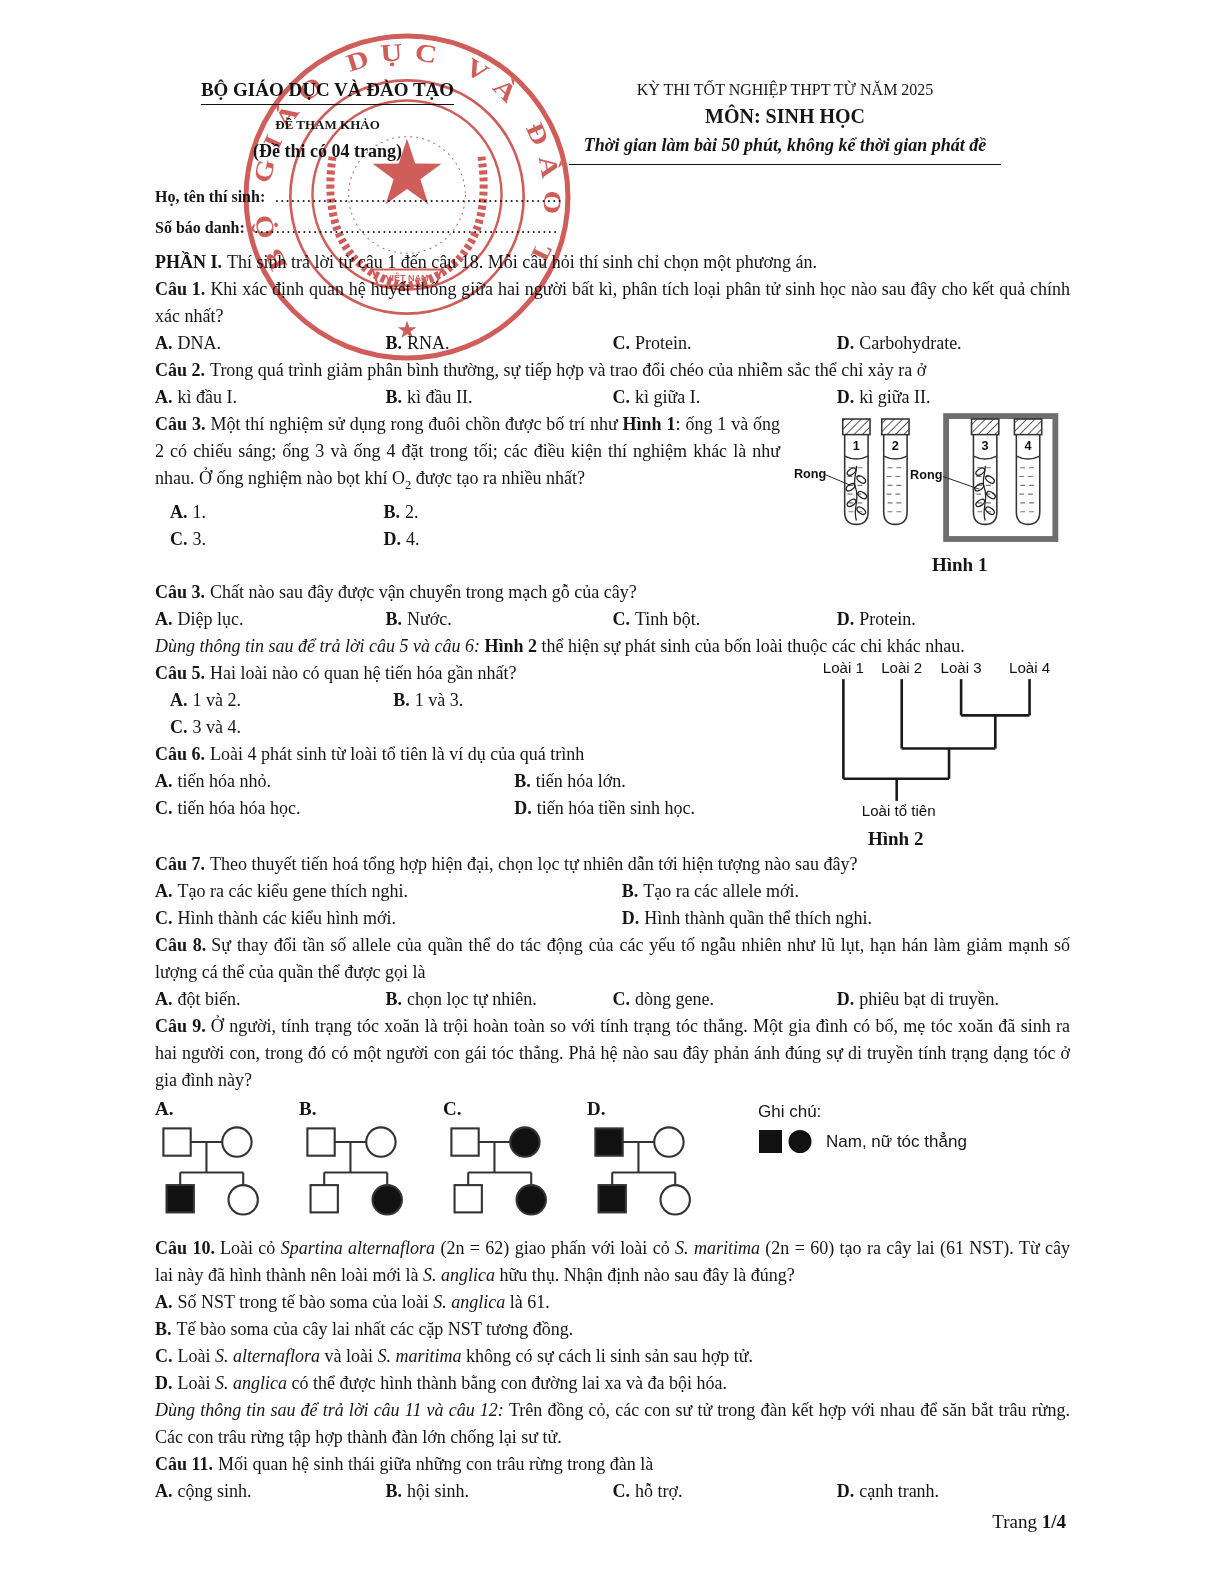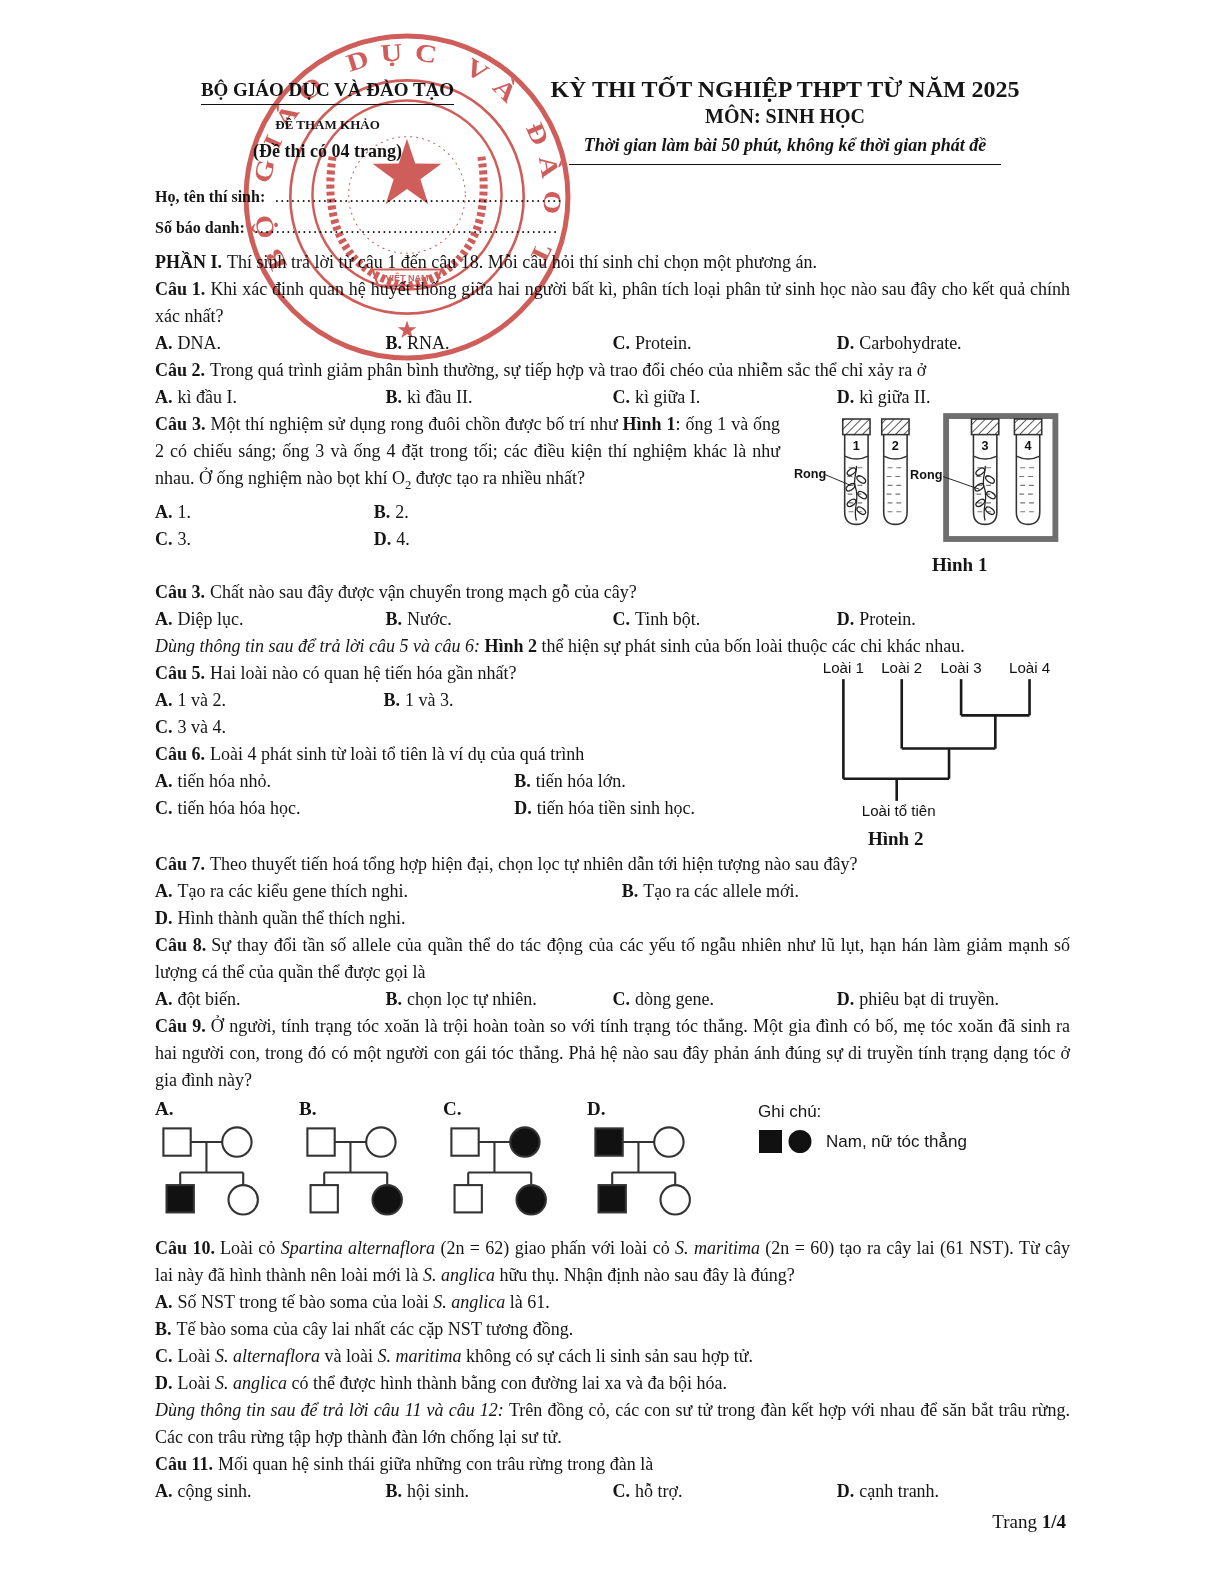--- a/index.html
+++ b/index.html
@@ -8,40 +8,40 @@
     font-family:"Liberation Serif", serif;font-size:18px;line-height:27px;color:#151515;
   }
   .page{padding:76px 152px 0 155px;position:relative;}
   
   .hdr{display:flex;}
   .hdr-left{width:345px;text-align:center;flex:none;}
   .org{font-weight:bold;font-size:19px;display:inline-block;border-bottom:1.6px solid #111;padding-bottom:1px;}
   .doctype{font-weight:bold;font-size:13px;margin-top:6px;}
   .pagesnote{font-weight:bold;font-size:18px;}
   .hdr-right{flex:1;text-align:center;}
-  .exam{font-weight:bold;font-size:24px;}
+  .exam{font-weight:normal;font-size:16px;}
   .subject{font-weight:bold;font-size:20px;}
   .duration{font-weight:bold;font-style:italic;font-size:18px;margin-top:2px;}
   .rule{width:432px;border-top:1.6px solid #111;margin:5px auto 0;}
   .cand{margin-top:16px;}
   .cand div{font-size:16px;line-height:31px;}
   .cand .lbl{font-weight:bold;}
   
   .stamp{position:absolute;left:236px;top:26px;width:342px;height:342px;opacity:.82;
          mix-blend-mode:multiply;pointer-events:none;color:#c43a36;}
   
   .q{margin:0;text-align:justify;}
   .lbl{font-weight:bold;margin-right:5px;}
   .ok{font-weight:bold;margin-right:5px;}
   .it{font-style:italic;}
   .bd{font-weight:bold;}
   sub{font-size:70%;}
   .opts{display:grid;}
   .c4{grid-template-columns:25.2% 24.8% 24.5% 25.5%;}
-  .c2a{grid-template-columns:35% 65%;}
+  .c2a{grid-template-columns:35% 65%;margin-left:15px;}
   .c2b{grid-template-columns:55% 45%;}
   .c2c{grid-template-columns:51% 49%;}
   .opt{white-space:nowrap;}
   .clear{clear:both;}
   .fig1{float:right;width:278px;margin:2px 0 2px 12px;}
   .fig1cap{font-weight:bold;font-size:19px;padding-left:140px;line-height:24px;}
   .fig2{float:right;width:252px;margin:0 0 0 10px;}
   .fig2cap{font-weight:bold;font-size:19px;padding-left:50px;line-height:24px;}
   
   .pedrow{display:flex;align-items:flex-start;margin:4px 0 2px;}
@@ -273,20 +273,21 @@
     </div>
     <div class="clear"></div>
   </div>
 
   <p class="q">
     <span class="lbl">Câu 7.</span><span>Theo thuyết tiến hoá tổng hợp hiện đại, chọn lọc tự nhiên dẫn tới hiện tượng nào sau đây?</span>
   </p>
   <div class="opts c2c">
     <div class="opt"><span class="ok">A.</span><span>Tạo ra các kiểu gene thích nghi.</span></div>
     <div class="opt"><span class="ok">B.</span><span>Tạo ra các allele mới.</span></div>
+    <div class="opt"><span class="ok">C.</span><span>Hình thành các kiểu hình mới.</span></div>
     <div class="opt"><span class="ok">D.</span><span>Hình thành quần thể thích nghi.</span></div>
   </div>
 
   <p class="q">
     <span class="lbl">Câu 8.</span><span>Sự thay đổi tần số allele của quần thể do tác động của các yếu tố ngẫu nhiên như lũ lụt, hạn hán làm giảm mạnh số lượng cá thể của quần thể được gọi là</span>
   </p>
   <div class="opts c4">
     <div class="opt"><span class="ok">A.</span><span>đột biến.</span></div>
     <div class="opt"><span class="ok">B.</span><span>chọn lọc tự nhiên.</span></div>
     <div class="opt"><span class="ok">C.</span><span>dòng gene.</span></div>

